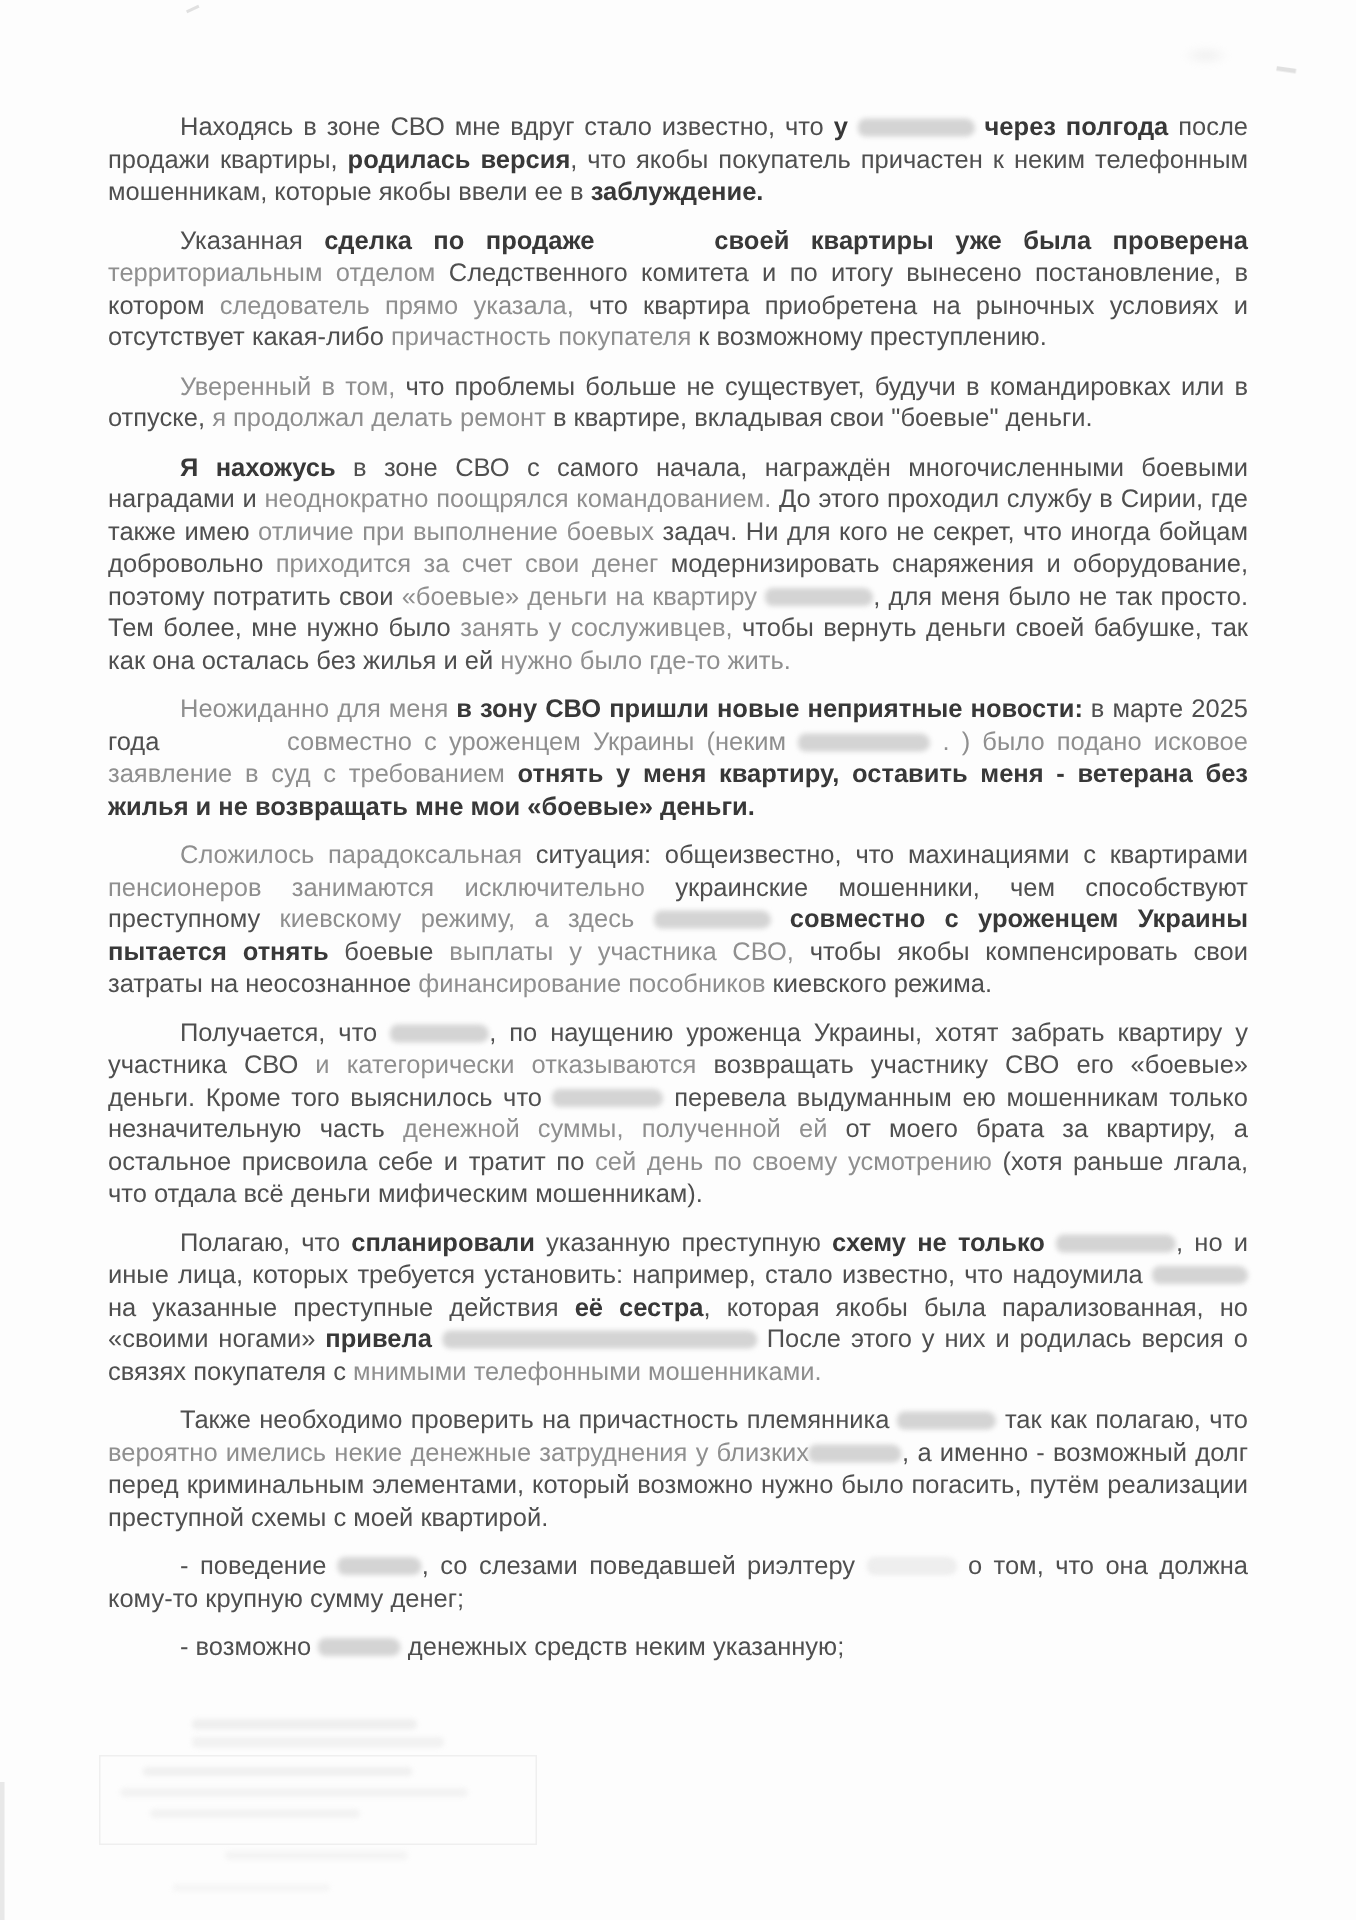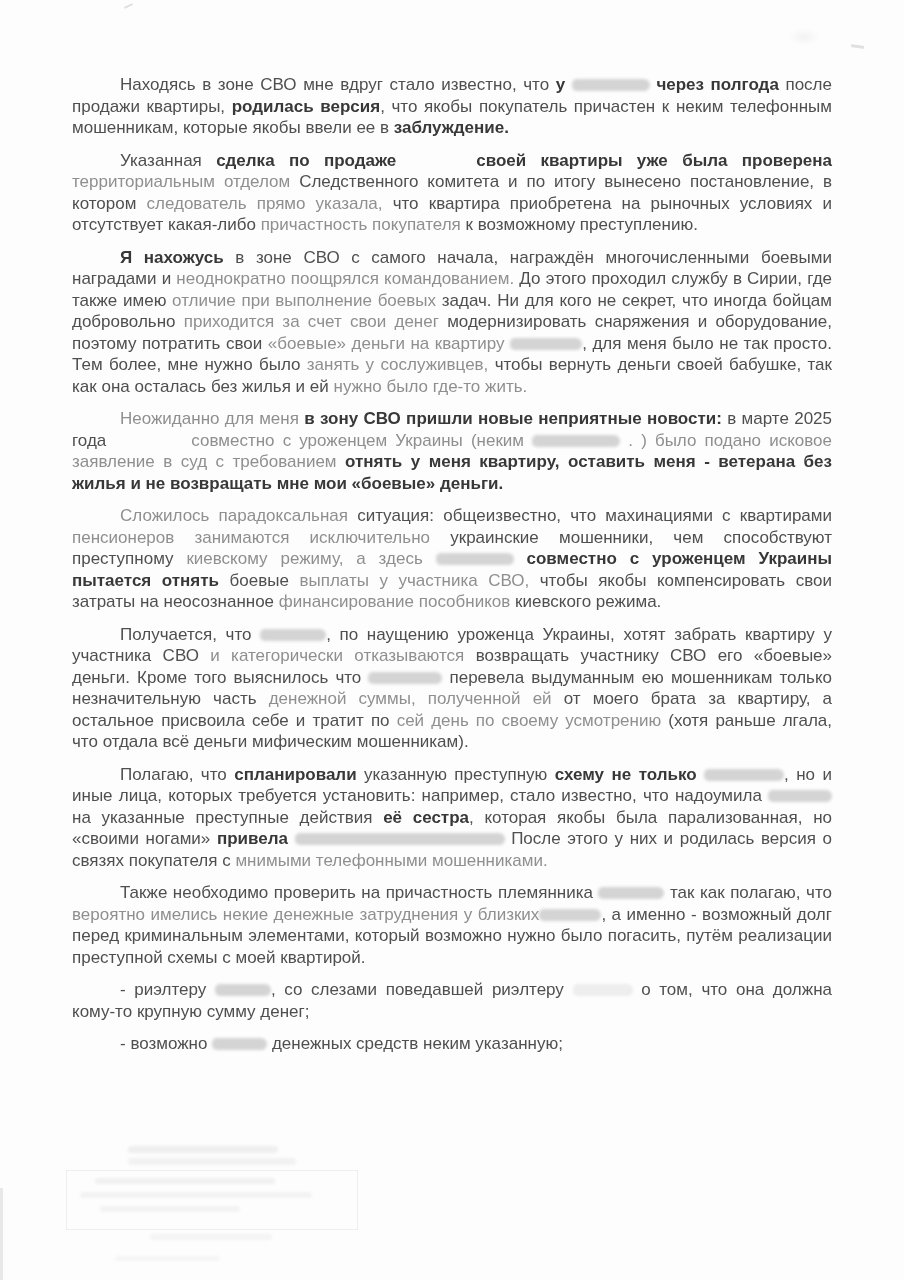--- a/index.html
+++ b/index.html
@@ -45,27 +45,28 @@
   .gl4{left:115px;top:1256px;width:105px;height:5px;opacity:.3;}
   .edge{left:0;top:1188px;width:3px;height:92px;background:#dadada;opacity:.6;}
 </style>
 </head>
 <body>
 
 <div class="page" style="--page: #fdfdfd; --ink: #4f4f4f; --inkBold: #383838; --inkLight: #8f8f8f; --redaction: #d4d4d4;">
   <div class="doc">
       <p class="para"><span>Находясь в зоне СВО мне вдруг стало известно, что </span><span class="b">у </span><span class="red" style="width: 78px;"></span><span class="b"> через полгода</span><span> после продажи квартиры, </span><span class="b">родилась версия</span><span>, что якобы покупатель причастен к неким телефонным мошенникам, которые якобы ввели ее в </span><span class="b">заблуждение.</span></p>
       <p class="para"><span>Указанная </span><span class="b">сделка по продаже</span><span class="gap" style="width: 80px;"></span><span class="b">своей квартиры уже была проверена</span><span> </span><span class="l">территориальным отделом </span><span>Следственного комитета и по итогу вынесено постановление, в котором </span><span class="l">следователь прямо указала, </span><span>что квартира приобретена на рыночных условиях и отсутствует какая-либо </span><span class="l">причастность покупателя </span><span>к возможному преступлению.</span></p>
+      <p class="para"><span class="l">Уверенный в том, </span><span>что проблемы больше не существует, будучи в командировках или в отпуске, </span><span class="l">я продолжал делать ремонт </span><span>в квартире, вкладывая свои "боевые" деньги.</span></p>
       <p class="para"><span class="b">Я нахожусь</span><span> в зоне СВО с самого начала, награждён многочисленными боевыми наградами и </span><span class="l">неоднократно поощрялся командованием. </span><span>До этого проходил службу в Сирии, где также имею </span><span class="l">отличие при выполнение боевых </span><span>задач. Ни для кого не секрет, что иногда бойцам добровольно </span><span class="l">приходится за счет свои денег </span><span>модернизировать снаряжения и оборудование, поэтому потратить свои </span><span class="l">«боевые» деньги на квартиру </span><span class="red" style="width: 72px;"></span><span>, для меня было не так просто. Тем более, мне нужно было </span><span class="l">занять у сослуживцев, </span><span>чтобы вернуть деньги своей бабушке, так как она осталась без жилья и ей </span><span class="l">нужно было где-то жить.</span></p>
       <p class="para"><span class="l">Неожиданно для меня </span><span class="b">в зону СВО пришли новые неприятные новости:</span><span> в марте 2025 года</span><span class="gap" style="width: 85px;"></span><span class="l">совместно с уроженцем Украины (неким </span><span class="red" style="width: 88px;"></span><span class="l"> . ) было подано исковое заявление в суд с требованием </span><span class="b">отнять у меня квартиру, оставить меня - ветерана без жилья и не возвращать мне мои «боевые» деньги.</span></p>
       <p class="para"><span class="l">Сложилось парадоксальная </span><span>ситуация: общеизвестно, что махинациями с квартирами </span><span class="l">пенсионеров занимаются исключительно </span><span>украинские мошенники, чем способствуют преступному </span><span class="l">киевскому режиму, а здесь </span><span class="red" style="width: 78px;"></span><span> </span><span class="b">совместно с уроженцем Украины пытается отнять</span><span> боевые </span><span class="l">выплаты у участника СВО, </span><span>чтобы якобы компенсировать свои затраты на неосознанное </span><span class="l">финансирование пособников </span><span>киевского режима.</span></p>
       <p class="para"><span>Получается, что </span><span class="red" style="width: 66px;"></span><span>, по наущению уроженца Украины, хотят забрать квартиру у участника СВО </span><span class="l">и категорически отказываются </span><span>возвращать участнику СВО его «боевые» деньги. Кроме того выяснилось что </span><span class="red" style="width: 74px;"></span><span> перевела выдуманным ею мошенникам только незначительную часть </span><span class="l">денежной суммы, полученной ей </span><span>от моего брата за квартиру, а остальное присвоила себе и тратит по </span><span class="l">сей день по своему усмотрению </span><span>(хотя раньше лгала, что отдала всё деньги мифическим мошенникам).</span></p>
       <p class="para"><span>Полагаю, что </span><span class="b">спланировали</span><span> указанную преступную </span><span class="b">схему не только </span><span class="red" style="width: 80px;"></span><span>, но и иные лица, которых требуется установить: например, стало известно, что надоумила </span><span class="red" style="width: 64px;"></span><span> на указанные преступные действия </span><span class="b">её сестра</span><span>, которая якобы была парализованная, но «своими ногами» </span><span class="b">привела </span><span class="red" style="width: 210px;"></span><span> После этого у них и родилась версия о связях покупателя с </span><span class="l">мнимыми телефонными мошенниками.</span></p>
       <p class="para"><span>Также необходимо проверить на причастность племянника </span><span class="red" style="width: 66px;"></span><span> так как полагаю, что </span><span class="l">вероятно имелись некие денежные затруднения у близких</span><span class="red" style="width: 62px;"></span><span>, а именно - возможный долг перед криминальным элементами, который возможно нужно было погасить, путём реализации преступной схемы с моей квартирой.</span></p>
-      <p class="para"><span>- риэлтеру </span><span class="red" style="width: 56px;"></span><span>, со слезами поведавшей риэлтеру </span><span class="red faint" style="width: 60px;"></span><span> о том, что она должна кому-то крупную сумму денег;</span></p>
+      <p class="para"><span>- поведение </span><span class="red" style="width: 56px;"></span><span>, со слезами поведавшей риэлтеру </span><span class="red faint" style="width: 60px;"></span><span> о том, что она должна кому-то крупную сумму денег;</span></p>
       <p class="para"><span>- возможно </span><span class="red" style="width: 55px;"></span><span> денежных средств неким указанную;</span></p>
     </div>
 
   <div class="artifact a1"></div>
   <div class="artifact a2"></div>
   <div class="artifact a3"></div>
 
   <div class="ghost g-line gl1"></div>
   <div class="ghost g-line gl2"></div>
   <div class="ghost g-box"></div>

